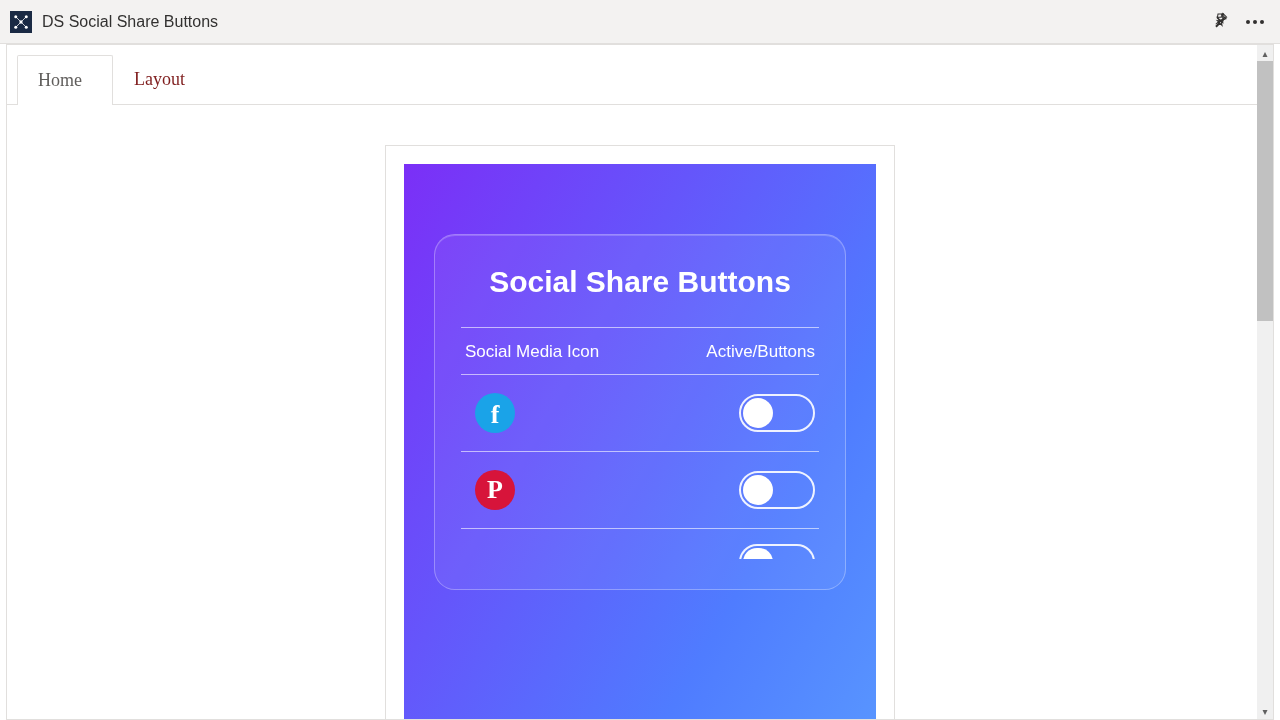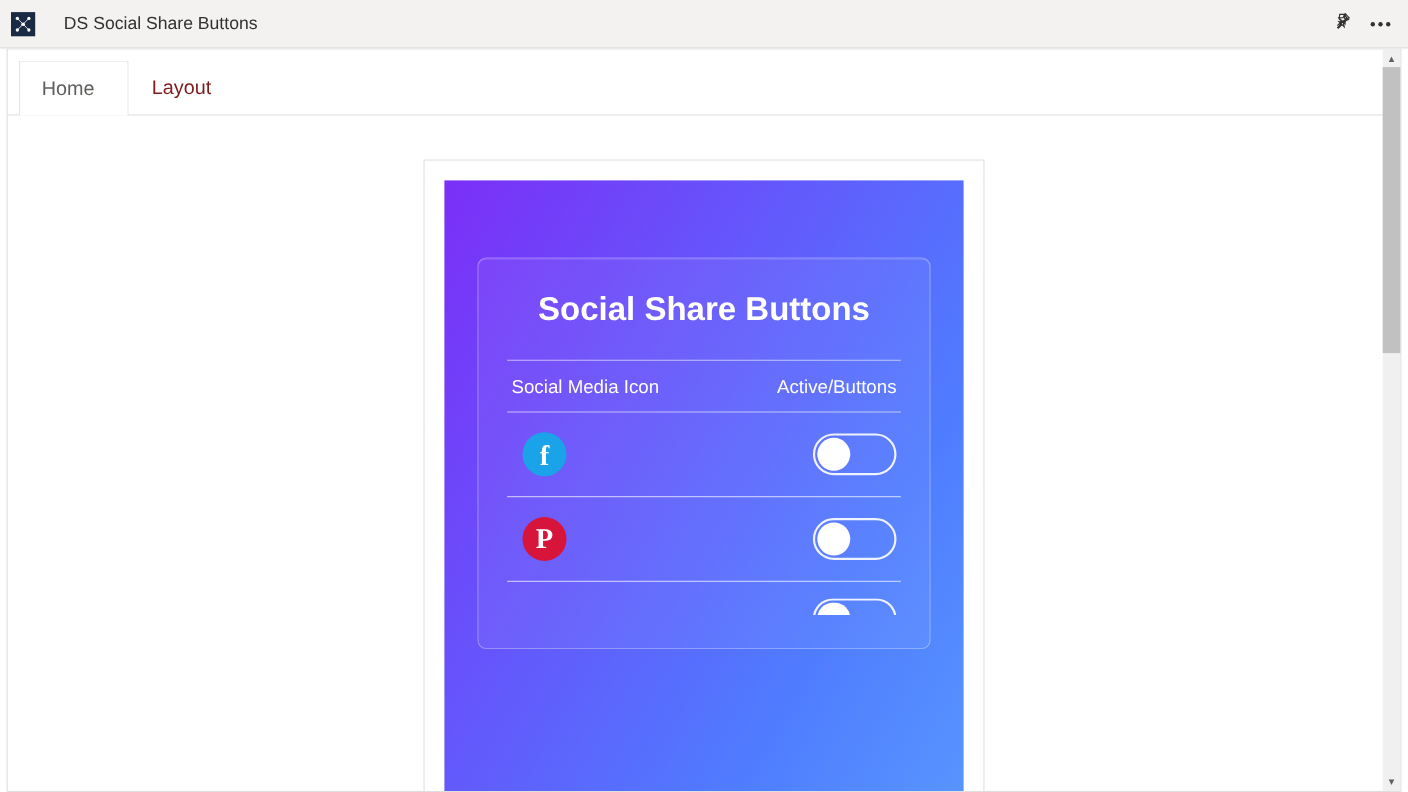--- a/index.html
+++ b/index.html
@@ -16,21 +16,21 @@
     background: #f3f2f1;
     border-bottom: 1px solid #e1dfdd;
     display: flex;
     align-items: center;
     padding: 0 10px;
     justify-content: space-between;
   }
   .titlebar-left {
     display: flex;
     align-items: center;
-    gap: 26px;
+    gap: 10px;
   }
   .app-icon {
     width: 22px;
     height: 22px;
     background: #1a2a44;
     position: relative;
     display: flex;
     align-items: center;
     justify-content: center;
   }
@@ -77,20 +77,21 @@
     height:260px;
     background:#c1c1c1;
   }
   .tabs {
     display:flex;
     align-items:flex-end;
     height:60px;
     border-bottom:1px solid #e1dfdd;
     padding-left:10px;
     gap:0;
+    font-family:Liberation Serif, serif;
   }
   .tab {
     padding: 14px 30px 14px 20px;
     font-size:18px;
     color:#7f1d1d;
     border:1px solid transparent;
     border-bottom:none;
     position:relative;
     cursor:pointer;
   }
@@ -117,21 +118,21 @@
   }
   .card-gradient {
     background: linear-gradient(120deg, #7b2ff7 0%, #4f7cff 60%, #5fa8ff 100%);
     width:100%;
     height:100%;
     padding: 70px 30px 30px 30px;
   }
   .card-inner {
     background: rgba(255,255,255,0.06);
     border:1px solid rgba(255,255,255,0.3);
-    border-radius: 8px;
+    border-radius: 21px;
     padding: 30px 26px;
     box-shadow: inset 0 1px 0 rgba(255,255,255,0.2);
   }
   .card-title {
     color:#ffffff;
     font-size:30px;
     font-weight:600;
     text-align:center;
     margin-bottom:28px;
   }

